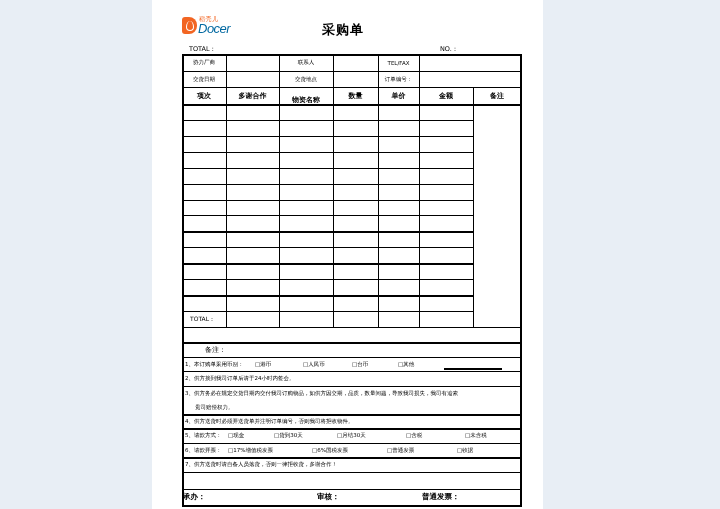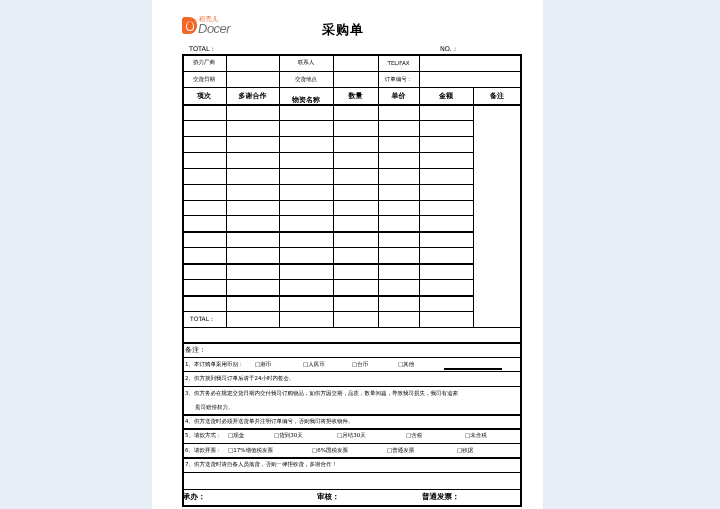--- a/index.html
+++ b/index.html
@@ -3,21 +3,21 @@
 <meta charset="utf-8">
 <style>
   html,body{margin:0;padding:0;}
   body{width:720px;height:509px;background:#e8eef5;position:relative;overflow:hidden;font-family:"DejaVu Sans",sans-serif;color:#000;}
   .page{position:absolute;left:152px;top:0;width:391px;height:509px;background:#fff;}
   .abs{position:absolute;}
   .logo{left:30px;top:15px;width:50px;height:22px;}
   .logo-mark{position:absolute;left:0;top:2px;width:15px;height:17px;background:#f26522;border-radius:3px 8px 8px 3px;}
   .logo-mark:after{content:"";position:absolute;left:4px;top:4px;width:6px;height:9px;border:1.5px solid #fff;border-radius:50% 50% 50% 50%/60% 60% 40% 40%;border-top:none;}
   .logo-cn{position:absolute;left:17px;top:0;font-size:6px;color:#f26522;letter-spacing:0.5px;}
-  .logo-en{position:absolute;left:16px;top:6px;font-size:13px;color:#737373;font-style:italic;font-family:"Liberation Sans",sans-serif;letter-spacing:-0.5px;}
+  .logo-en{position:absolute;left:16px;top:6px;font-size:13px;color:#0369a1;font-style:italic;font-family:"Liberation Sans",sans-serif;letter-spacing:-0.5px;}
   .title{left:170px;top:21px;font-size:13px;font-weight:bold;letter-spacing:1px;}
   .lbl{font-size:6.5px;}
   .date{left:37px;top:45px;}
   .no{left:288px;top:45px;}
   .line{position:absolute;background:#000;}
   .cell{position:absolute;font-size:5.5px;display:flex;align-items:center;justify-content:center;white-space:nowrap;}
   .hcell{font-size:7px;font-weight:bold;}
   .note{position:absolute;left:33px;font-size:5.5px;white-space:nowrap;display:flex;align-items:center;}
   .sig{position:absolute;font-size:7.5px;font-weight:bold;top:492px;}
 </style>
@@ -165,21 +165,21 @@
       <div class="cell " style="left: 74px; top: 295.077px; width: 53px; height: 15.9231px;"></div>
       <div class="cell " style="left: 127px; top: 295.077px; width: 54px; height: 15.9231px;"></div>
       <div class="cell " style="left: 181px; top: 295.077px; width: 45px; height: 15.9231px;"></div>
       <div class="cell " style="left: 226px; top: 295.077px; width: 41px; height: 15.9231px;"></div>
       <div class="cell " style="left: 267px; top: 295.077px; width: 54px; height: 15.9231px;"></div>
       <div class="cell " style="left: 321px; top: 104px; width: 48px; height: 223px;"></div>
       <div class="cell " style="left: 30px; top: 311px; width: 44px; height: 16px; justify-content: flex-start; padding-left: 8px; font-size: 6px; box-sizing: border-box;">TOTAL：</div>
       <div class="line" style="left: 30px; top: 327px; width: 339px; height: 1px;"></div>
       <div class="line" style="left: 30px; top: 342px; width: 339px; height: 1.5px;"></div>
       <div class="line" style="left: 30px; top: 357px; width: 339px; height: 1px;"></div>
-      <div class="note" style="top: 342px; height: 15px; font-size: 7px;">备注：</div>
+      <div class="note" style="top: 342px; height: 15px; font-size: 7px; margin-left: 20px;">备注：</div>
       <div class="note" style="top: 357px; height: 14px;">1、本订购单采用币别：</div>
       <div class="note" style="left: 103px; top: 357px; height: 14px;">□港币</div>
       <div class="note" style="left: 151px; top: 357px; height: 14px;">□人民币</div>
       <div class="note" style="left: 200px; top: 357px; height: 14px;">□台币</div>
       <div class="note" style="left: 246px; top: 357px; height: 14px;">□其他</div>
       <div class="line" style="left: 30px; top: 371px; width: 339px; height: 1px;"></div>
       <div class="note" style="top: 371px; height: 15px;">2、供方接到我司订单后请于24小时内签会。</div>
       <div class="line" style="left: 30px; top: 386px; width: 339px; height: 1px;"></div>
       <div class="note" style="top: 386px; height: 14px;">3、供方务必在规定交货日期内交付我司订购物品，如供方因交期，品质，数量问题，导致我司损失，我司有追索</div>
       <div class="note" style="left: 43px; top: 400px; height: 14px;">贵司赔偿权力。</div>

